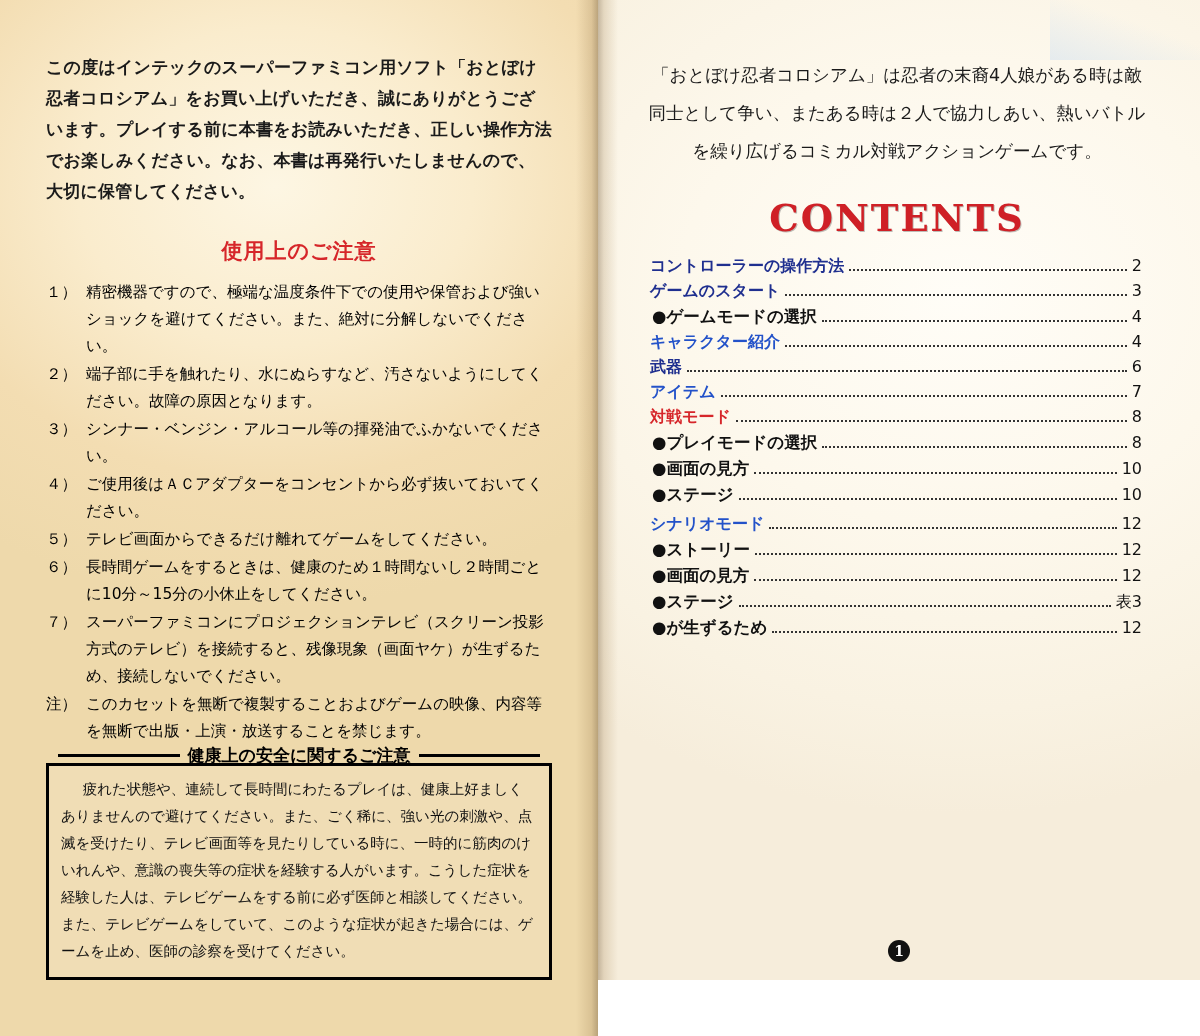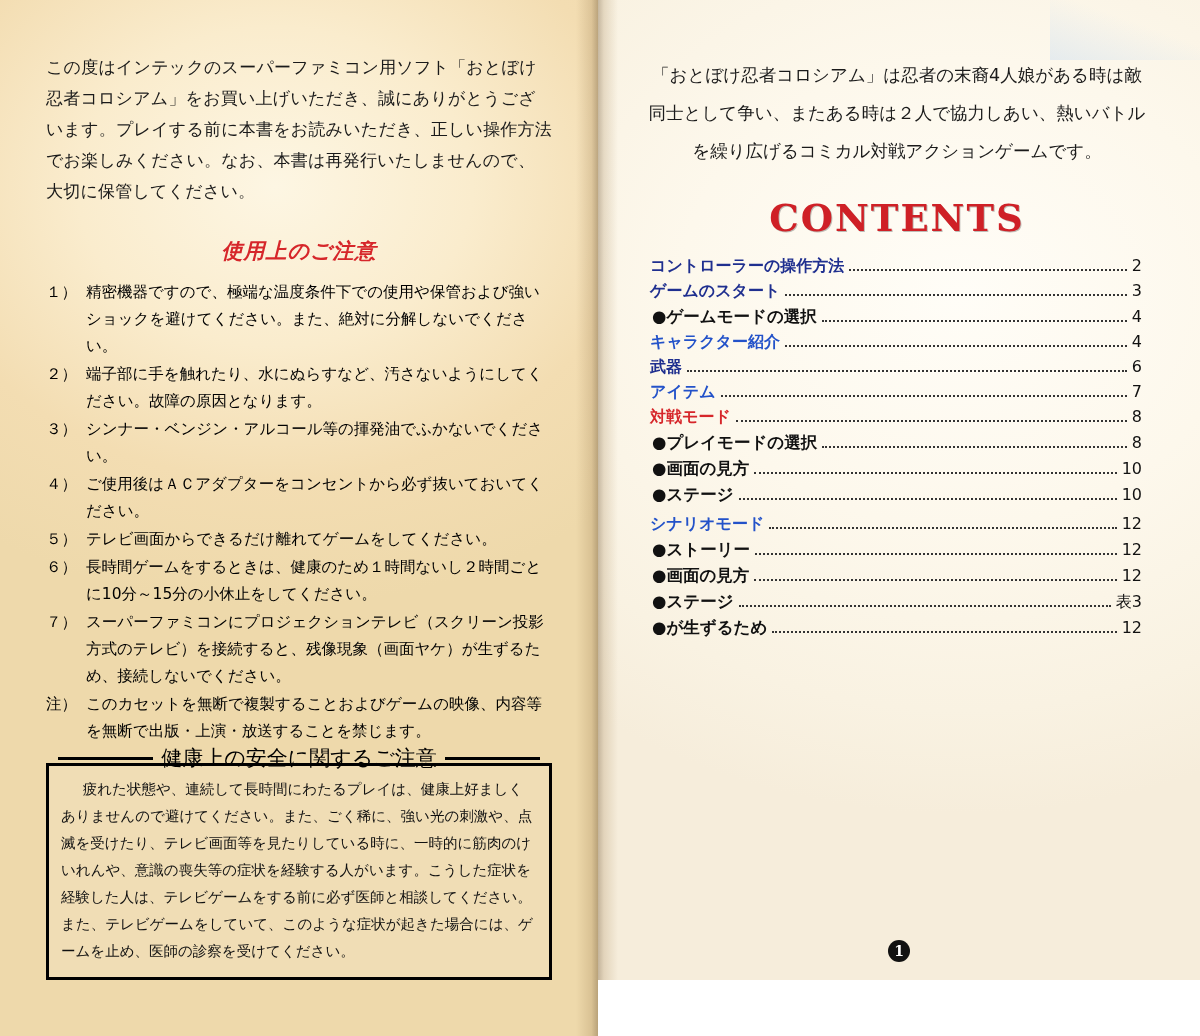--- a/index.html
+++ b/index.html
@@ -42,30 +42,29 @@
   }
 
   
   .jtext {
     color: #1a1a1a;
     font-size: 16.5px;
     line-height: 30px;
     letter-spacing: 0.2px;
   }
   .intro { font-size: 17px; line-height: 31px; }
-  .intro p { margin: 0; }
+  .intro p { margin: 0; font-weight: bold; }
 
   .section-title {
     text-align: center;
     color: #d6262a;
     font-weight: bold;
     font-size: 21px;
     letter-spacing: 1px;
     margin: 30px 0 14px 0;
-    font-style: italic;
   }
   .notice-lead { font-size: 15.5px; line-height: 29px; margin-bottom: 4px; }
 
   ol.notices { list-style: none; margin: 0; padding: 0; }
   ol.notices li {
     display: flex;
     font-size: 15.5px;
     line-height: 27px;
     margin-bottom: 1px;
   }
@@ -83,21 +82,21 @@
   .health-head-wrap{
     position:relative;
     height: 0;
   }
   .health-title-band{
     position:absolute;
     left:-3px; right:-3px; top:-32px;
     display:flex; align-items:center; gap:8px;
   }
   .health-title-band .rule{ flex:1; height:3px; background:#000; }
-  .health-title-band .t{ font-weight:normal; font-size:21px; color:#000; white-space:nowrap;}
+  .health-title-band .t{ font-weight:bold; font-size:17px; color:#000; white-space:nowrap;}
   .health-body { font-size: 14.5px; line-height: 27px; color:#111; }
 
   
   .blurb {
     font-size: 17.5px;
     line-height: 38px;
     color: #1a1a1a;
     text-align: center;
     margin-bottom: 26px;
   }

